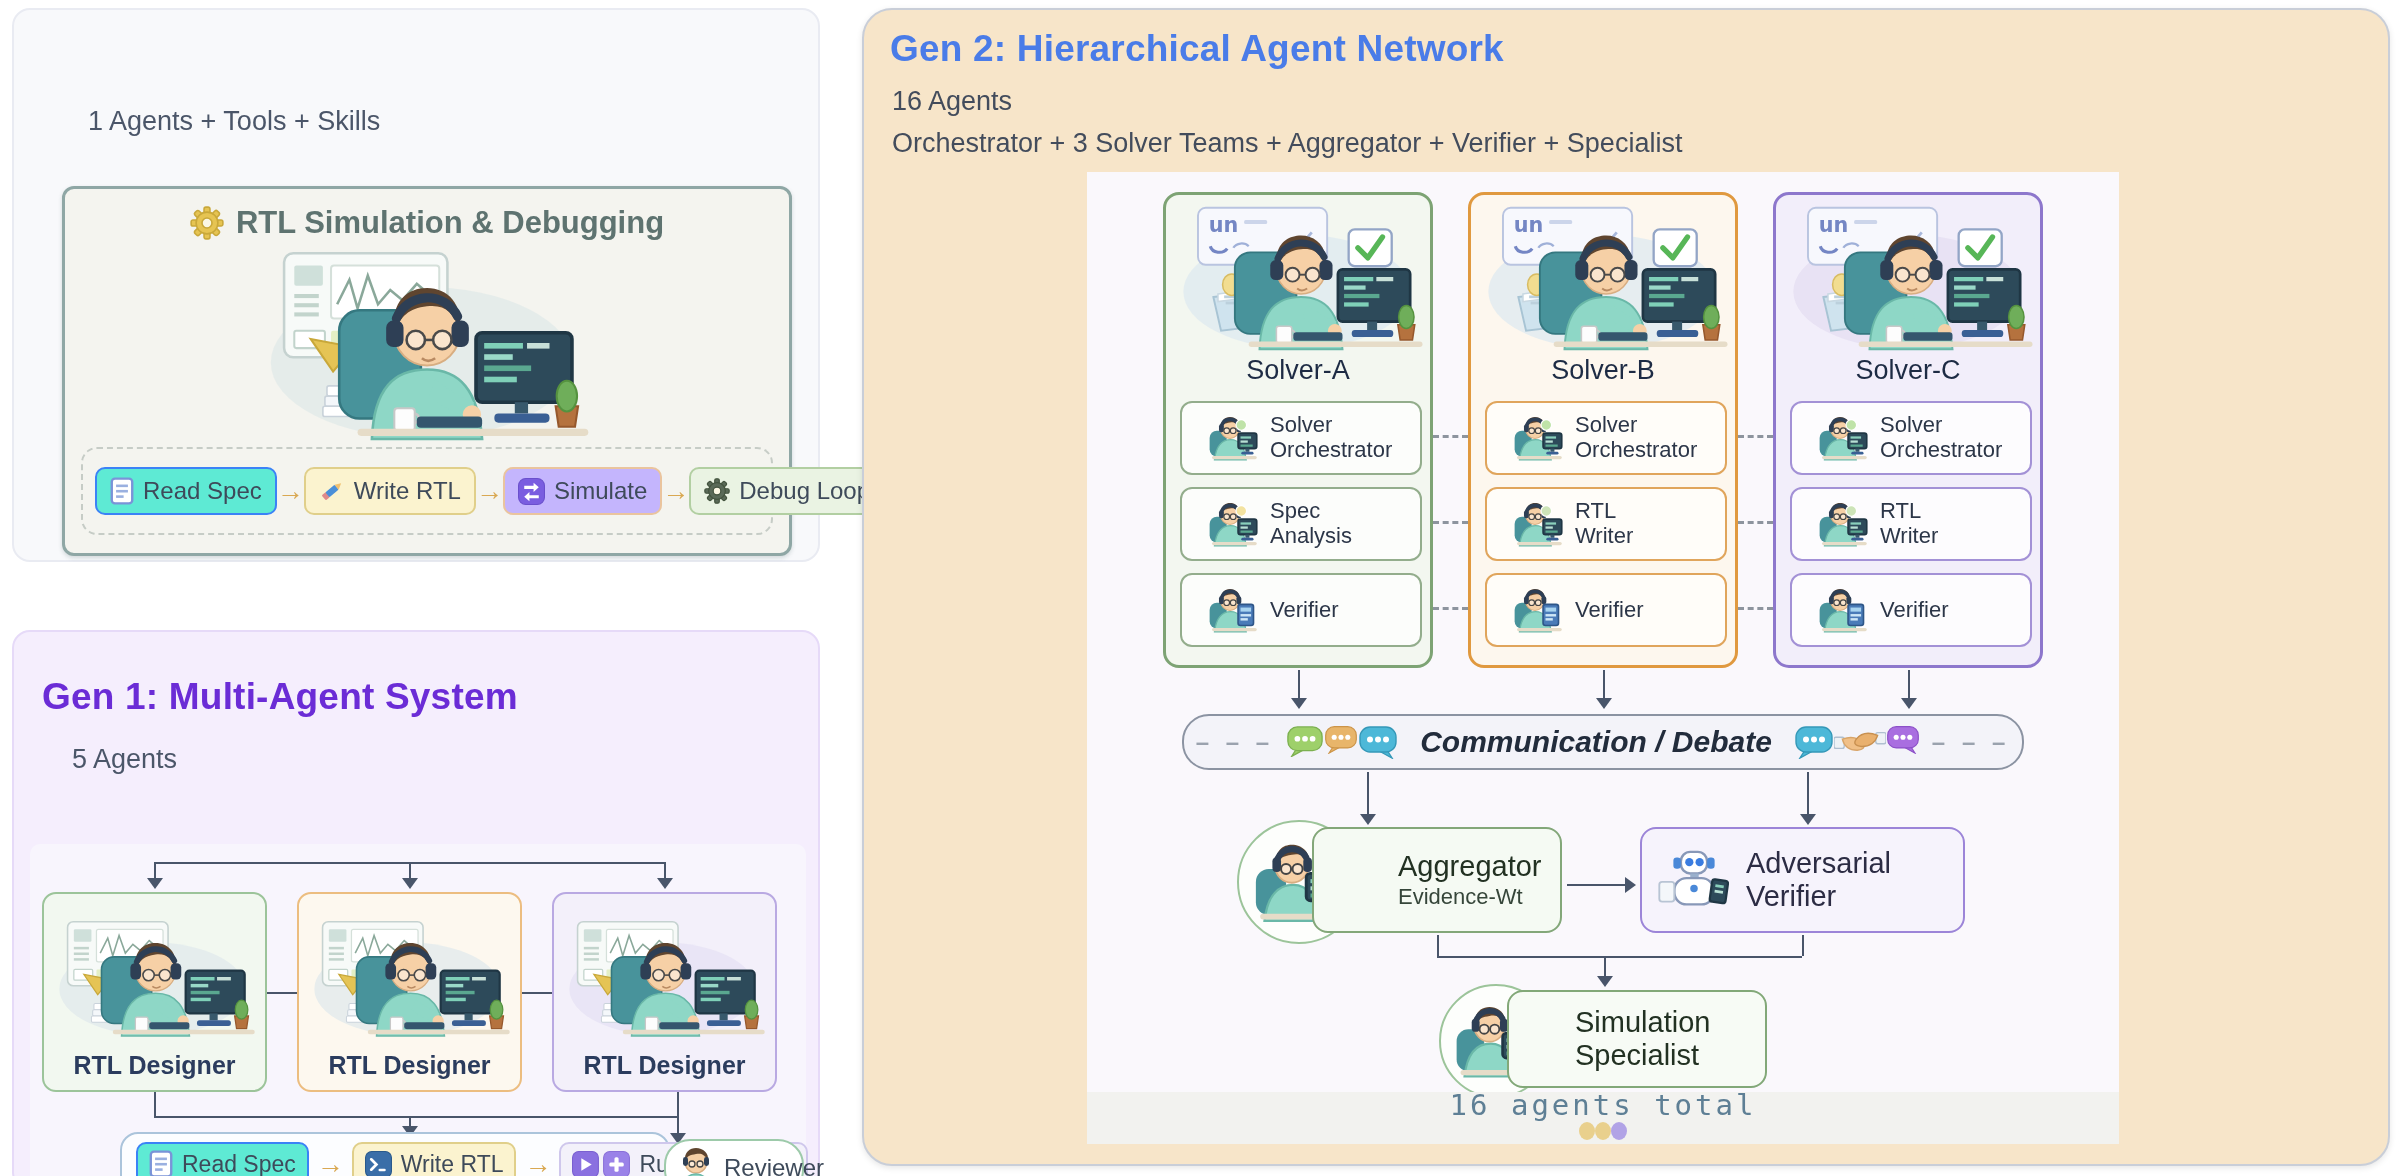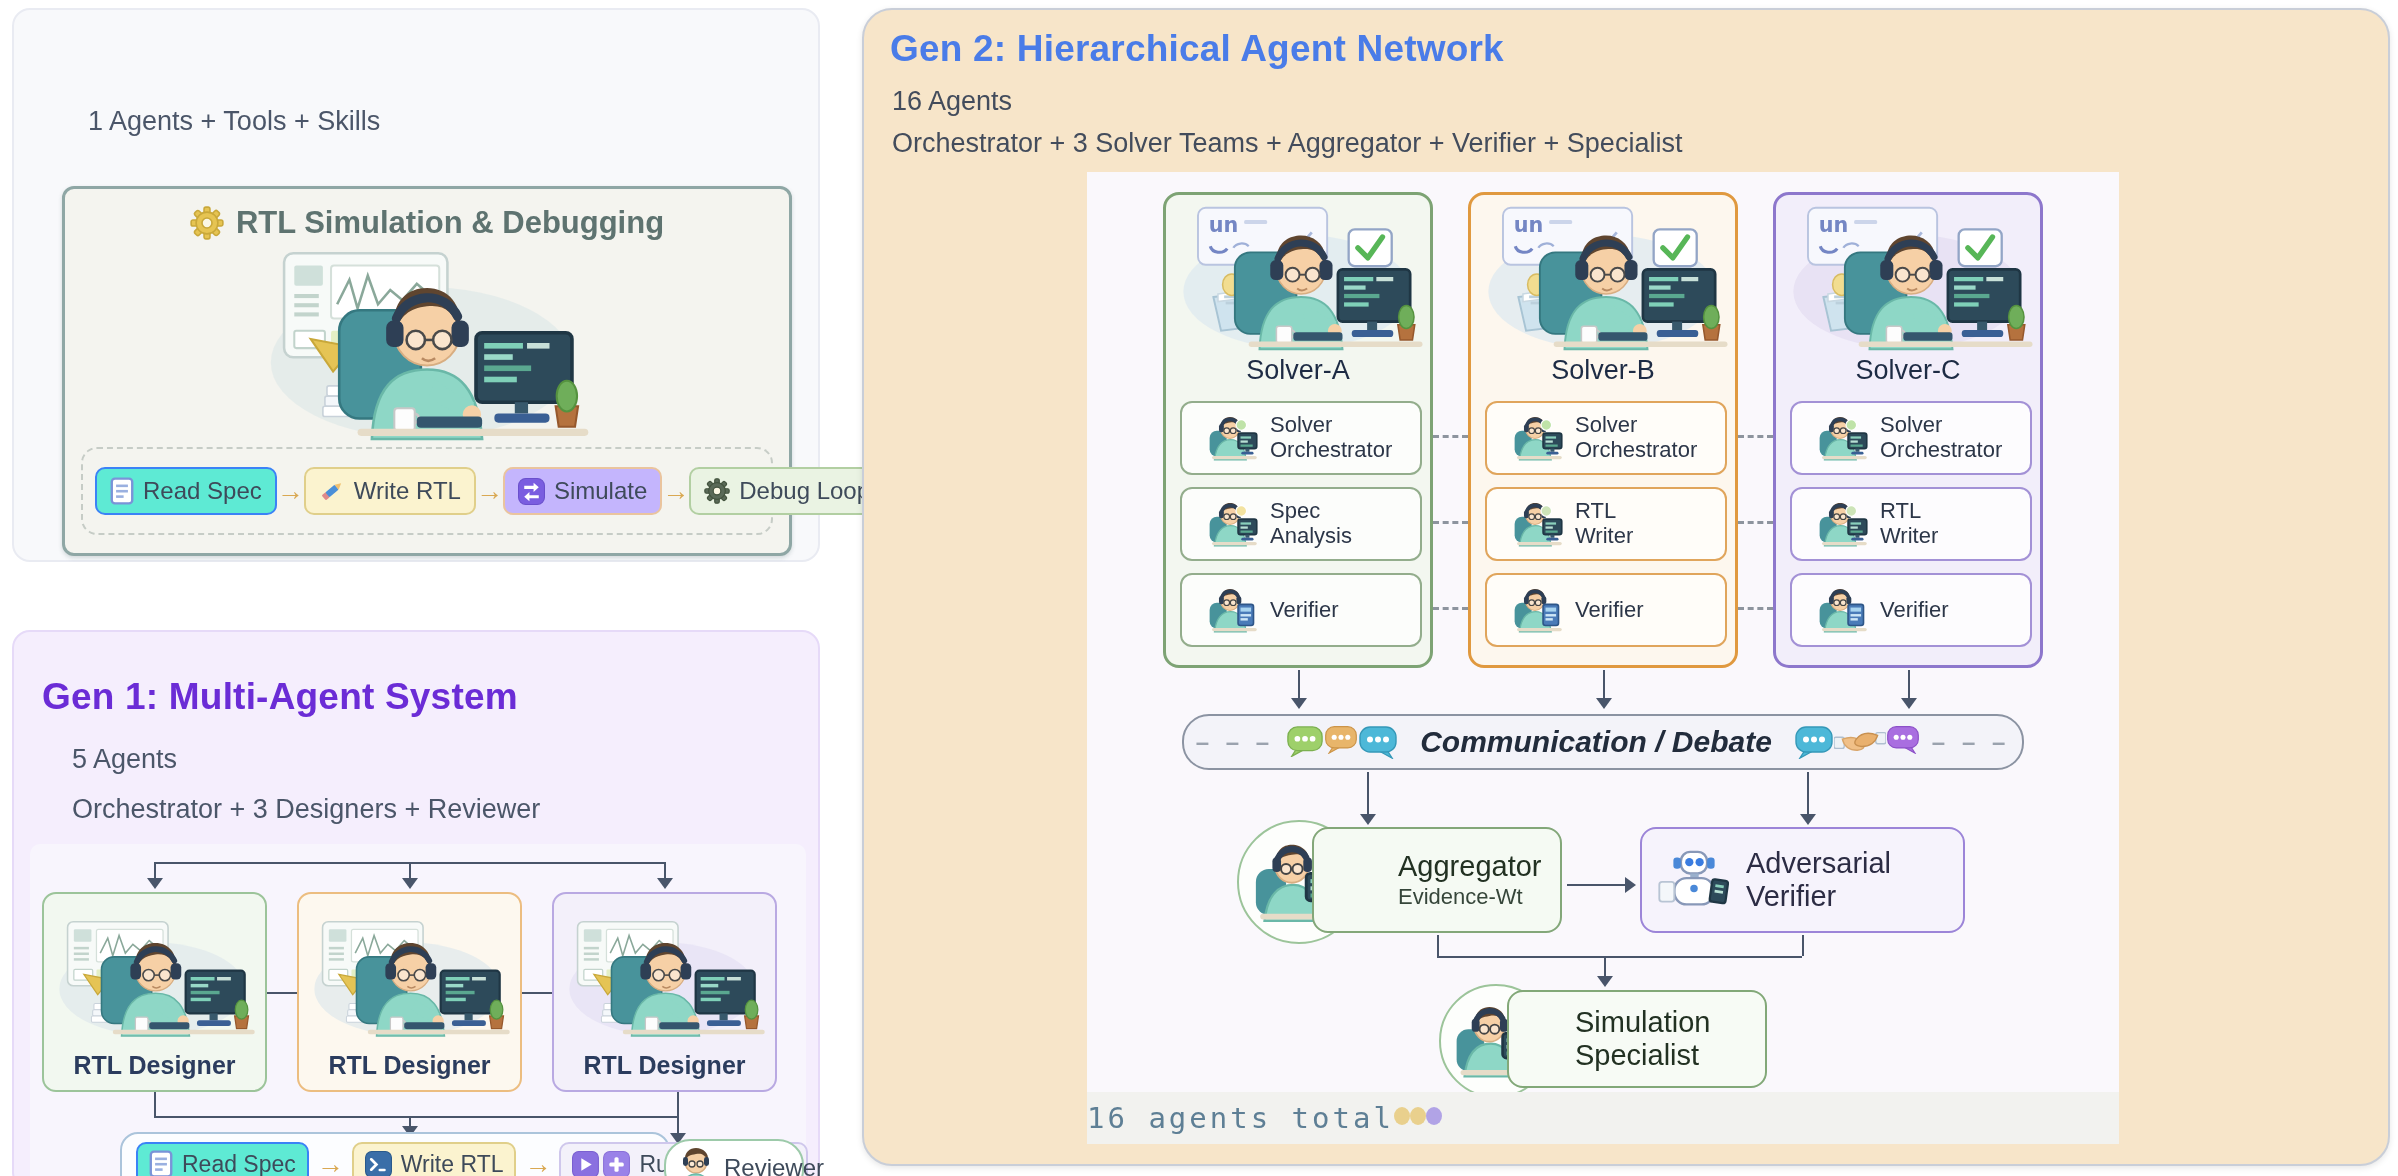--- a/index.html
+++ b/index.html
@@ -77,21 +77,21 @@
   #agg-box{left:225px;top:655px;width:250px;height:106px;background:#f5faf3;border:2.5px solid #83a779;}
   #adv-box{left:553px;top:655px;width:325px;height:106px;background:#f6f3fc;border:2.5px solid #9c85d8;}
   #spec-box{left:420px;top:818px;width:260px;height:98px;background:#f7fbf5;border:2.5px solid #82a878;}
   .avatar-bubble{position:absolute;border-radius:50%;background:#fdfefc;display:flex;align-items:center;justify-content:center;}
   #agg-avatar{left:150px;top:648px;width:120px;height:120px;border:2px solid #9cc49a;}
   #spec-avatar{left:352px;top:812px;width:110px;height:110px;border:2px solid #9cc49a;}
   .bigbox-title{font-size:29px;color:#223122;line-height:1.15;}
   .bigbox-subtitle{font-size:22px;color:#36463a;}
   #adv-box .bigbox-title{color:#2c2c44;}
   #gen2-footer{position:absolute;left:0;top:920px;width:1032px;height:52px;background:#f2f2ef;
-        display:flex;align-items:center;justify-content:flex-start;}
+        display:flex;align-items:center;justify-content:flex-end;flex-direction:column;}
   #footer-text{font-family:"DejaVu Sans Mono","Liberation Mono",monospace;font-size:29px;color:#5e7f95;letter-spacing:3px;}
   .dot{width:16px;height:18px;border-radius:50%;display:inline-block;}
   
   .vline{position:absolute;width:0;border-left:2.5px solid #49556a;}
   .hline{position:absolute;height:0;border-top:2.5px solid #49556a;}
   .ah-down{position:absolute;width:0;height:0;border:8px solid transparent;border-top:11px solid #49556a;border-bottom:none;}
   .ah-right{position:absolute;width:0;height:0;border:8px solid transparent;border-left:11px solid #49556a;border-right:none;}
   .icon{flex:0 0 auto;display:inline-flex;}
 </style>
 </head>
@@ -220,21 +220,20 @@
           </span>
           <span>Debug Loop</span>
         </span>
       </div>
   </div>
 </div>
 
 <div class="card" id="gen1-card">
   <div class="big-title" id="gen1-title">Gen 1: Multi-Agent System</div>
   <div class="sub" id="gen1-sub1">5 Agents</div>
-  <div class="sub" id="gen1-sub2">Orchestrator + 3 Designers + Reviewer</div>
   <div id="gen1-panel">
       <div class="hline" style="left: 124px; top: 18px; width: 510px;"></div>
       <div class="vline" style="left: 124px; top: 18px; height: 18px;"></div>
       <div class="ah-down" style="left: 117px; top: 34px;"></div>
       <div class="vline" style="left: 379px; top: 18px; height: 18px;"></div>
       <div class="ah-down" style="left: 372px; top: 34px;"></div>
       <div class="vline" style="left: 634px; top: 18px; height: 18px;"></div>
       <div class="ah-down" style="left: 627px; top: 34px;"></div>
       <div class="designer-box green" style="left: 12px;">
         <div class="designer-scene"><svg viewBox="0 0 320 192" width="100%" height="100%" xmlns="http://www.w3.org/2000/svg">

